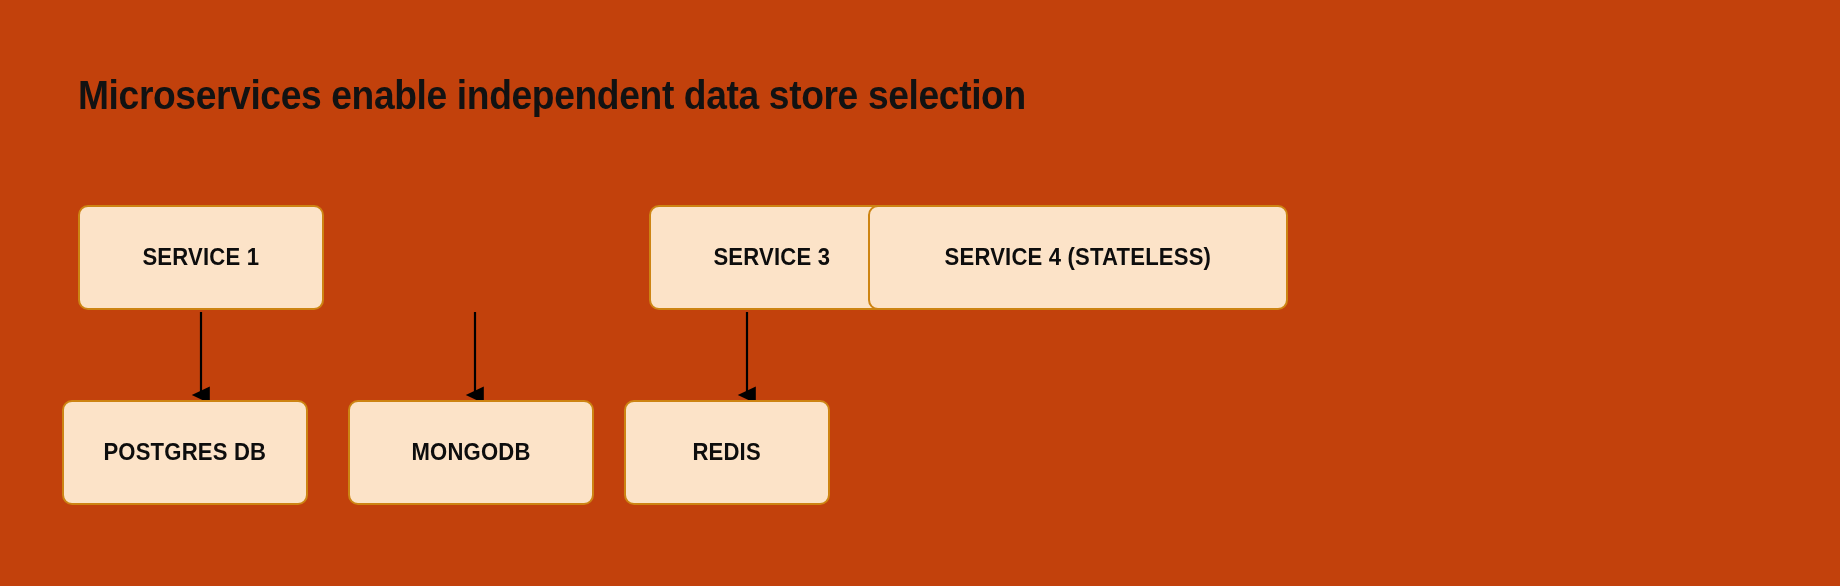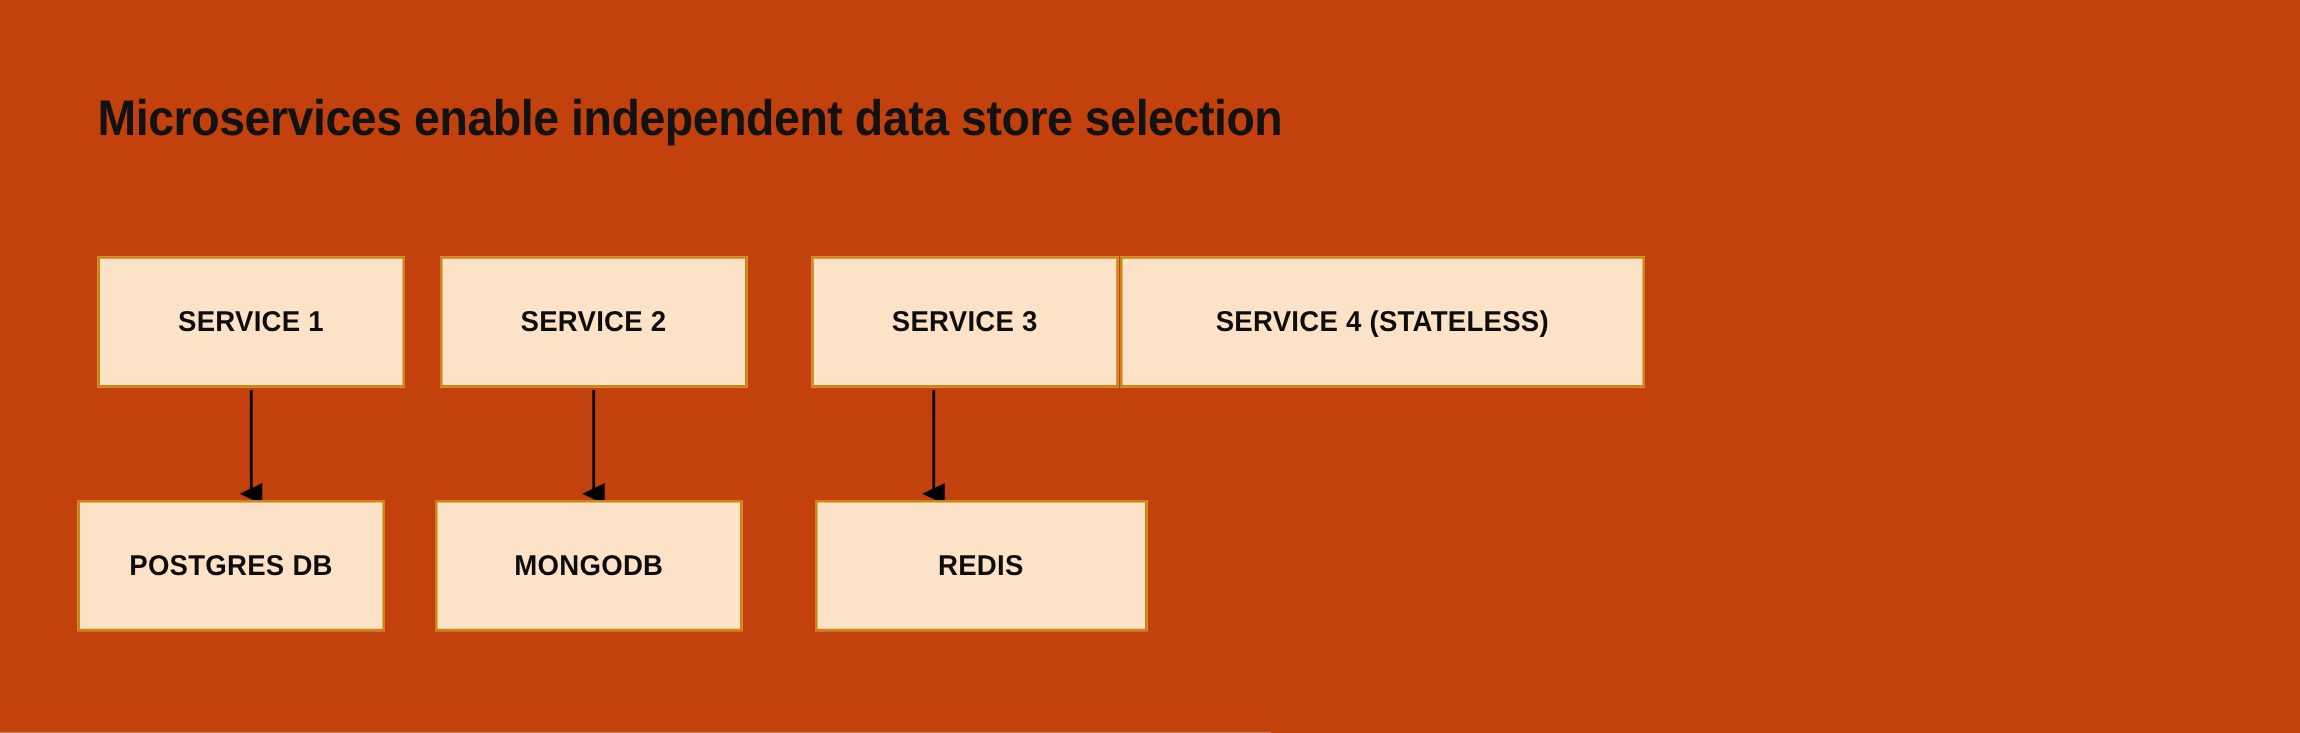--- a/index.html
+++ b/index.html
@@ -36,48 +36,48 @@
     transform-origin: left top;
     line-height: 1.15;
   }
 
   
   .node {
     position: absolute;
     box-sizing: border-box;
     background: #fce3c8;
     border: 2.5px solid #cd8413;
-    border-radius: 0;
+    border-radius: 10px;
     display: flex;
     align-items: center;
     justify-content: center;
   }
   .node-label {
     font-family: "Liberation Sans", sans-serif;
     font-size: 23px;
     font-weight: 700;
     color: #0d0d0d;
     letter-spacing: 0.2px;
     white-space: nowrap;
     transform: scaleX(0.96);
   }
 
   
   .svc { top: 205px; height: 105px; }
   #svc-1 { left: 78px;   width: 246px; }
   #svc-2 { left: 352px;  width: 246px; }
   #svc-3 { left: 649px;  width: 246px; }
-  #svc-4 { left: 896px;  width: 420px; }
+  #svc-4 { left: 868px;  width: 420px; }
   #svc-5 { left: 1345px; width: 420px; }
 
   
   .db { top: 400px; height: 105px; }
   #db-1 { left: 62px;  width: 246px; }
   #db-2 { left: 348px; width: 246px; }
-  #db-3 { left: 652px; width: 266px; align-items: center; }
+  #db-3 { left: 624px; width: 206px; align-items: center; }
 
   
   #edge-layer {
     position: absolute;
     left: 0;
     top: 0;
     width: 1840px;
     height: 586px;
     pointer-events: none;
   }
@@ -98,23 +98,20 @@
 
     <line x1="201" y1="312" x2="201" y2="395" stroke="#000000" stroke-width="2.2" marker-end="url(#arrowhead)"></line>
     <line x1="475" y1="312" x2="475" y2="395" stroke="#000000" stroke-width="2.2" marker-end="url(#arrowhead)"></line>
     <line x1="747" y1="312" x2="747" y2="395" stroke="#000000" stroke-width="2.2" marker-end="url(#arrowhead)"></line>
   </svg>
 
   <div class="node svc" id="svc-1">
     <span class="node-label">SERVICE 1</span>
   </div>
 
-  <div class="node svc" id="svc-2">
-    <span class="node-label">SERVICE 2</span>
-  </div>
 
   <div class="node svc" id="svc-3">
     <span class="node-label">SERVICE 3</span>
   </div>
 
   <div class="node svc" id="svc-4">
     <span class="node-label">SERVICE 4 (STATELESS)</span>
   </div>
 
 

